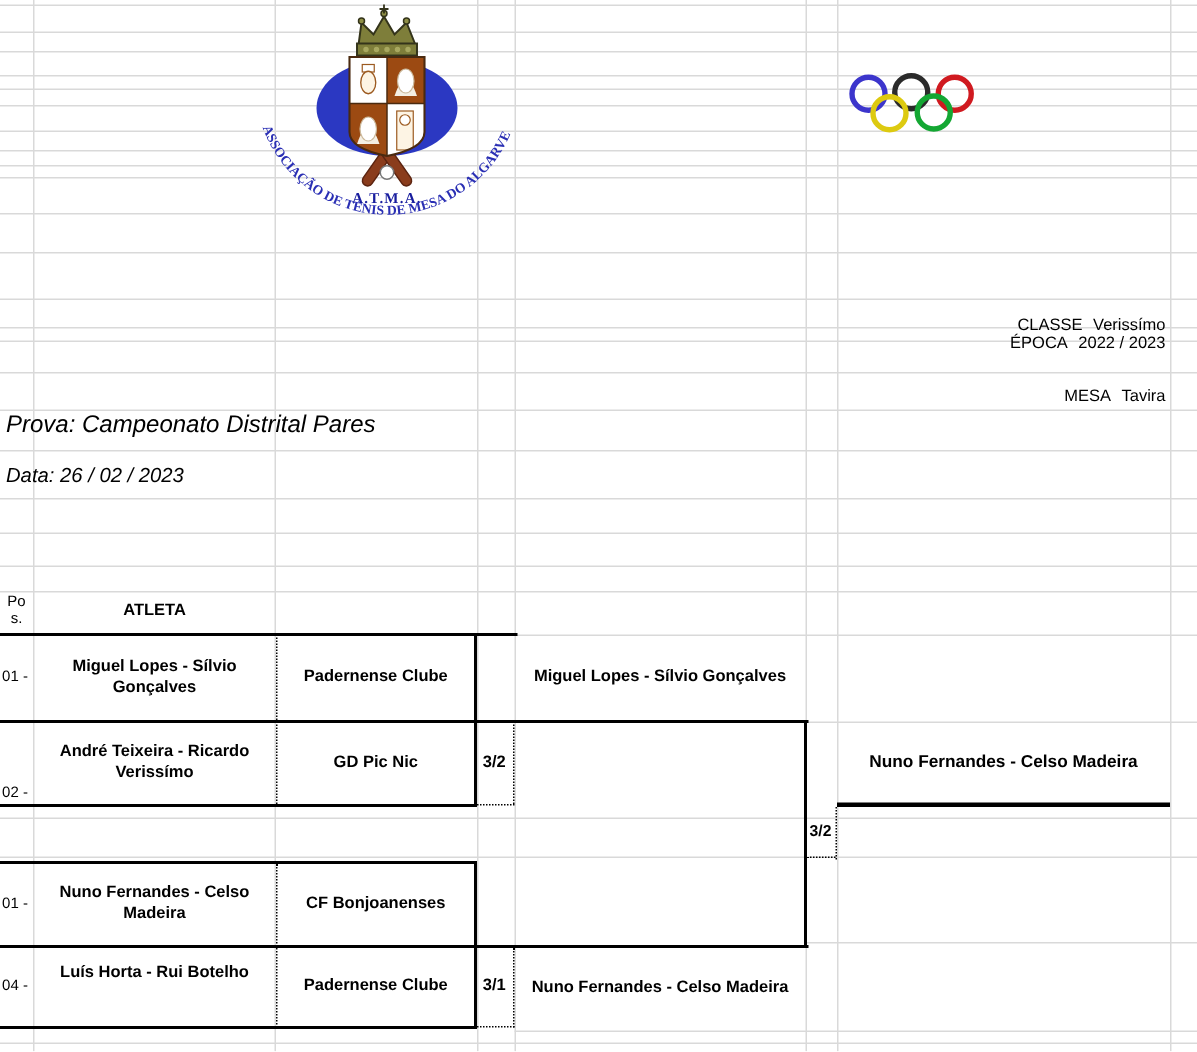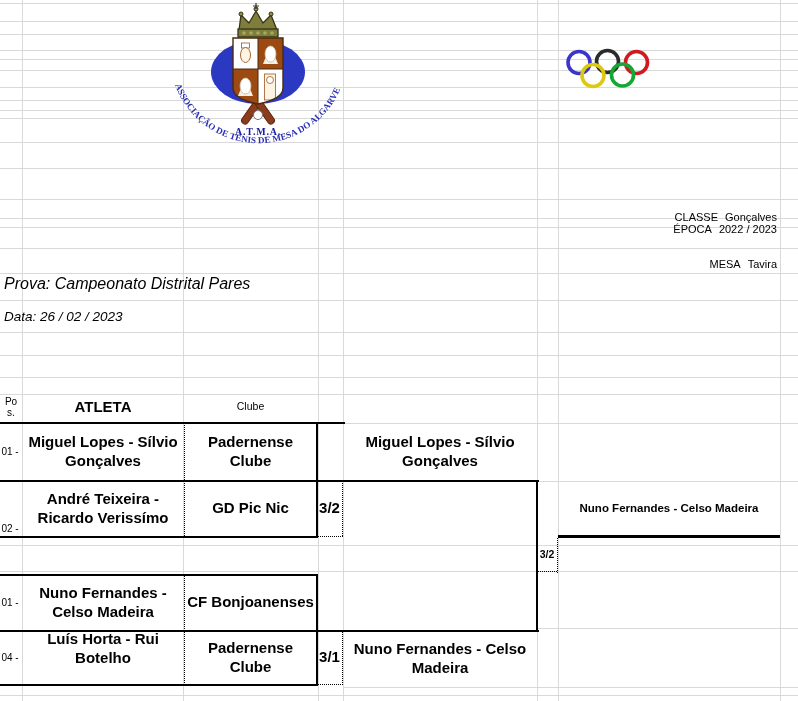--- a/index.html
+++ b/index.html
@@ -4,21 +4,21 @@
 <style>
   html,body{margin:0;padding:0;background:#fff;}
   .sheet{position:relative;width:798px;height:701px;background:#ffffff;
          font-family:"Liberation Sans",sans-serif;color:#000;overflow:hidden;}
   .gl-h{position:absolute;height:1px;background:#d9d9d9;}
   .gl-v{position:absolute;width:1px;top:0;height:701px;background:#d9d9d9;}
   .bk{position:absolute;background:#000;}
   .dot-r{position:absolute;width:0;border-right:1px dotted #000;}
   .dot-b{position:absolute;height:0;border-bottom:1px dotted #000;}
   .cell{position:absolute;display:flex;align-items:center;justify-content:center;
-        text-align:center;font-size:15px;line-height:1.3;}
+        text-align:center;font-size:11px;line-height:1.3;}
   .b{font-weight:bold;}
   .small{font-size:10px;line-height:1.1;}
   .pre{white-space:pre-line;}
   .meta-row{position:absolute;right:21px;text-align:right;font-size:11px;
             white-space:nowrap;height:14px;line-height:14px;}
   .meta-row .val{margin-left:7px;}
   .title-prova{position:absolute;left:4px;top:275px;font-size:16px;font-style:italic;}
   .title-data{position:absolute;left:4px;top:309px;font-size:13.5px;font-style:italic;}
   svg{position:absolute;}
 </style>
@@ -138,36 +138,35 @@
     <g fill="none" stroke-width="3.6">
       <circle cx="14" cy="17.5" r="11" stroke="#3c35cc"></circle>
       <circle cx="42.5" cy="16.5" r="11" stroke="#2b2b2b"></circle>
       <circle cx="71.5" cy="17.5" r="11" stroke="#d01a20"></circle>
       <circle cx="28" cy="30.5" r="11" stroke="#ddca10"></circle>
       <circle cx="57.5" cy="30" r="11" stroke="#14a733"></circle>
     </g>
   </svg>
 
   <div class="meta-row" style="top:210px">
-    <span>CLASSE</span><span class="val">Gonçalves</span>
+    <span>CLASSE</span><span class="val">Verissímo</span>
   </div>
   <div class="meta-row" style="top:222px">
     <span>ÉPOCA</span><span class="val">2022 / 2023</span>
   </div>
   <div class="meta-row" style="top:257px">
     <span>MESA</span><span class="val">Tavira</span>
   </div>
 
   <div class="title-prova">Prova: Campeonato Distrital Pares</div>
   <div class="title-data">Data: 26 / 02 / 2023</div>
 
   <div class="cell small pre" style="left:1px;top:392px;width:20px;height:30px">Po
 s.</div>
   <div class="cell b" style="left:22px;top:392px;width:162px;height:30px">ATLETA</div>
-  <div class="cell" style="left:184px;top:392px;width:133px;height:30px;font-size:10.5px">Clube</div>
 
   <div class="cell small" style="left:0;top:422px;width:20px;height:58px">01 -</div>
   <div class="cell b" style="left:24px;top:424px;width:158px;height:54px">Miguel Lopes - Sílvio Gonçalves</div>
   <div class="cell b" style="left:186px;top:424px;width:129px;height:54px">Padernense Clube</div>
   <div class="cell small" style="left:0;top:500px;width:20px;height:56px">02 -</div>
   <div class="cell b" style="left:186px;top:482px;width:129px;height:52px">GD Pic Nic</div>
   <div class="cell b" style="left:24px;top:482px;width:158px;height:52px">André Teixeira - Ricardo Verissímo</div>
   <div class="cell b" style="left:316px;top:480px;width:27px;height:56px">3/2</div>
   <div class="cell b" style="left:343px;top:422px;width:194px;height:58px">Miguel Lopes - Sílvio Gonçalves</div>
 

